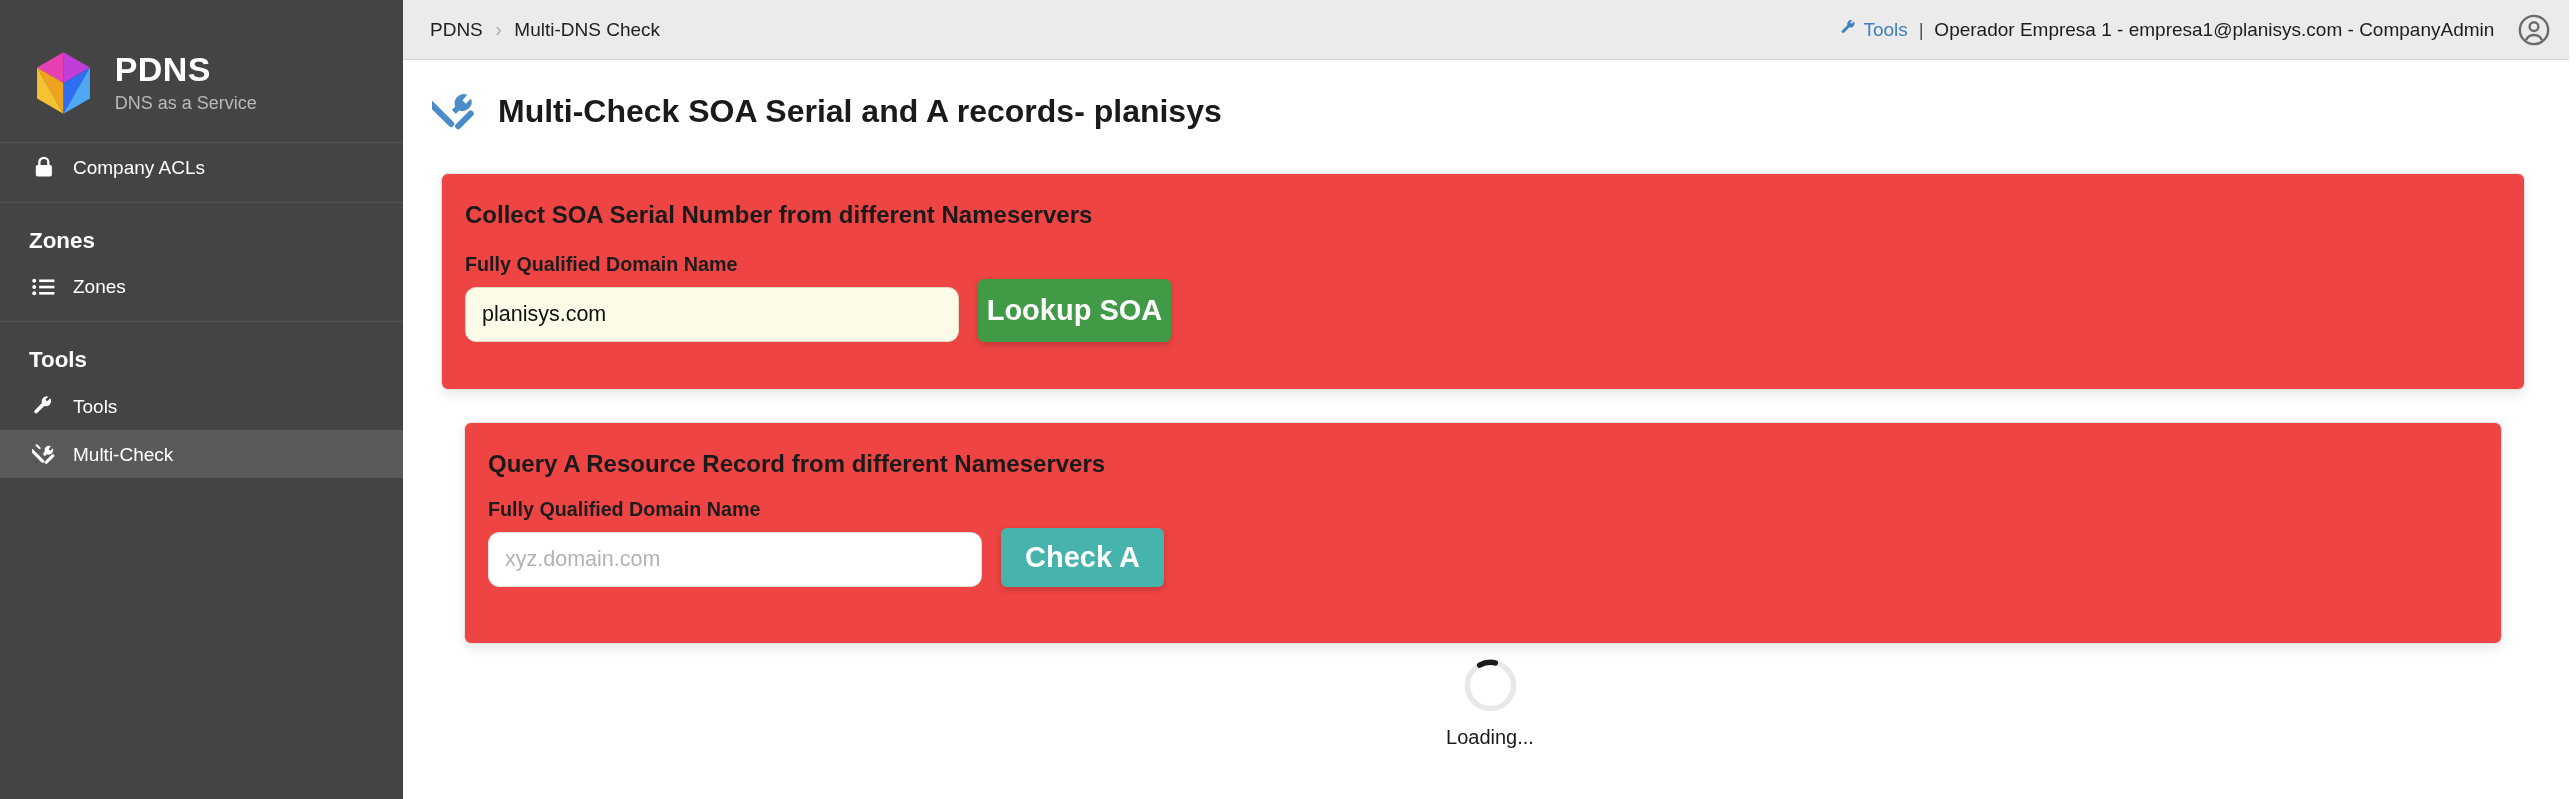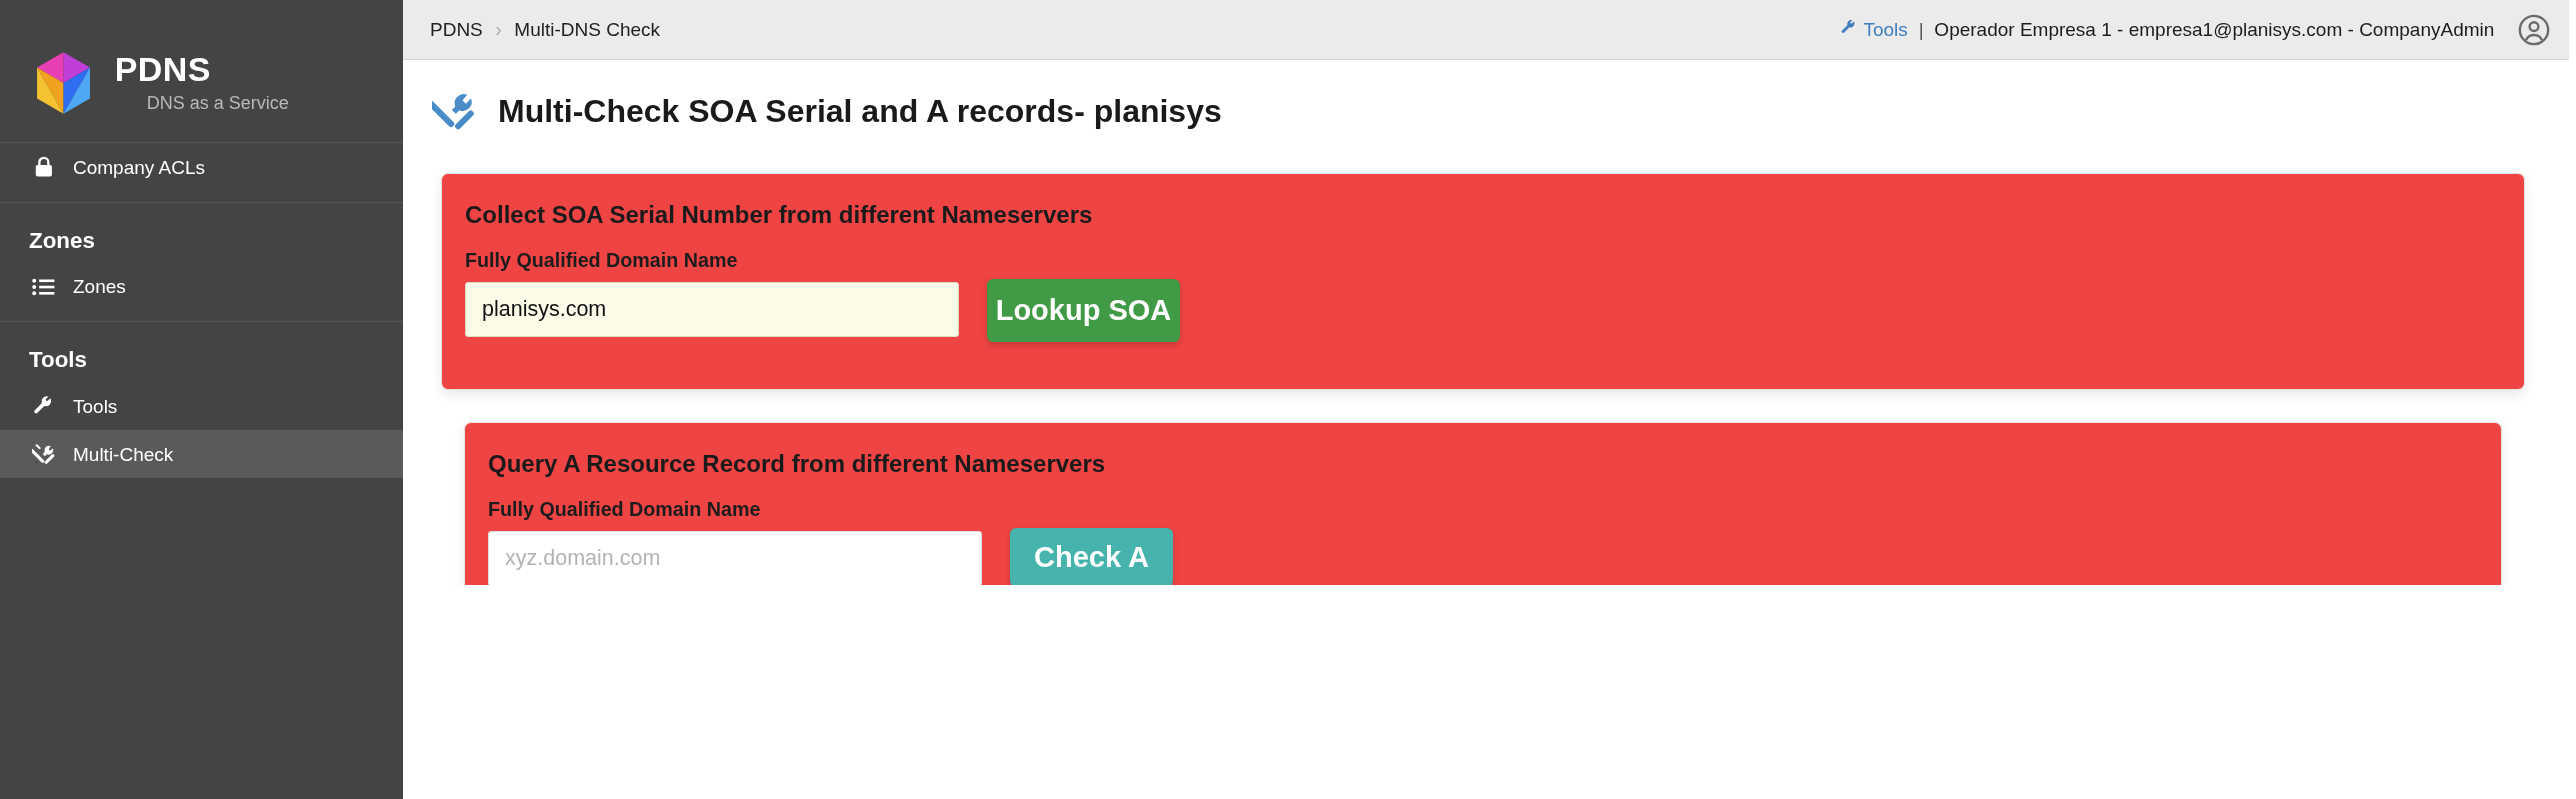--- a/index.html
+++ b/index.html
@@ -28,21 +28,21 @@
     height: 143px;
     border-bottom: 0.9px solid #555555;
   }
   .brand-logo { width: 63px; height: 64px; flex: none; }
   .brand-text { display: flex; flex-direction: column; justify-content: center; }
   .brand-title {
     font-size: 34px; font-weight: bold; letter-spacing: 0.4px;
     line-height: 1.1; color: #ffffff;
   }
   .brand-sub {
-    font-size: 18px; color: #b9b9b9; margin-top: 4.5px; line-height: 1.2; margin-left: 32px;
+    font-size: 18px; color: #b9b9b9; margin-top: 4.5px; line-height: 1.2;
   }
 
   .nav-section { border-bottom: 0.9px solid #555555; padding-bottom: 10.7px; }
   .nav-section:last-of-type { border-bottom: none; }
   .nav-heading {
     font-size: 22.4px; font-weight: bold; color: #ffffff;
     padding: 25px 0 9px 29px;
   }
   .nav-item {
     display: flex; align-items: center; gap: 18px;
@@ -81,21 +81,21 @@
   .hdr-divider { color: #555; padding: 0 1.8px; }
   .avatar-btn {
     width: 39px; height: 39px; margin-left: 10.7px;
     display: flex; align-items: center; justify-content: center;
     cursor: pointer;
   }
 
   
   #main {
     position: absolute; left: 403px; top: 61px;
-    width: 2174px; height: 524px;
+    width: 2174px; height: 739px;
     background: #ffffff;
     overflow: hidden;
   }
   .page-title-row {
     display: flex; align-items: center; gap: 23px;
     padding: 29px 0 0 29px;
   }
   .page-title-ico { width: 43px; height: 43px; flex: none; }
   .page-title {
     font-size: 32px; font-weight: bold; color: #1a1a1a; line-height: 1.1;
@@ -108,28 +108,28 @@
     box-shadow: 0 4.5px 10.7px rgba(0,0,0,0.09);
     position: absolute;
   }
   #card-soa { left: 38px; top: 112px; width: 2084px; height: 217px; }
   #card-a   { left: 61px; top: 361px; width: 2038px; height: 222px; }
 
   .card-title {
     font-size: 24px; font-weight: bold; color: #1a1a1a;
     padding: 27px 0 0 23px;
   }
-  .field-row { display: flex; align-items: flex-start; padding: 19.7px 0 0 23px; gap: 28px; }
+  .field-row { display: flex; align-items: flex-end; padding: 19.7px 0 0 23px; gap: 19px; }
   .field-col { display: flex; flex-direction: column; }
   .field-label {
     font-size: 19.7px; font-weight: bold; color: #1c1c1c; margin-bottom: 10.7px;
   }
   .text-input {
     width: 494px; height: 55px;
-    border-radius: 3px;
+    border-radius: 11px;
     font-size: 21.5px;
     padding: 0 16px;
     font-family: "Liberation Sans", sans-serif;
     outline: none;
   }
   #fqdn-soa {
     background: #fbfbe8;
     border: 0.9px solid #dcdcc2;
     color: #111111;
   }

